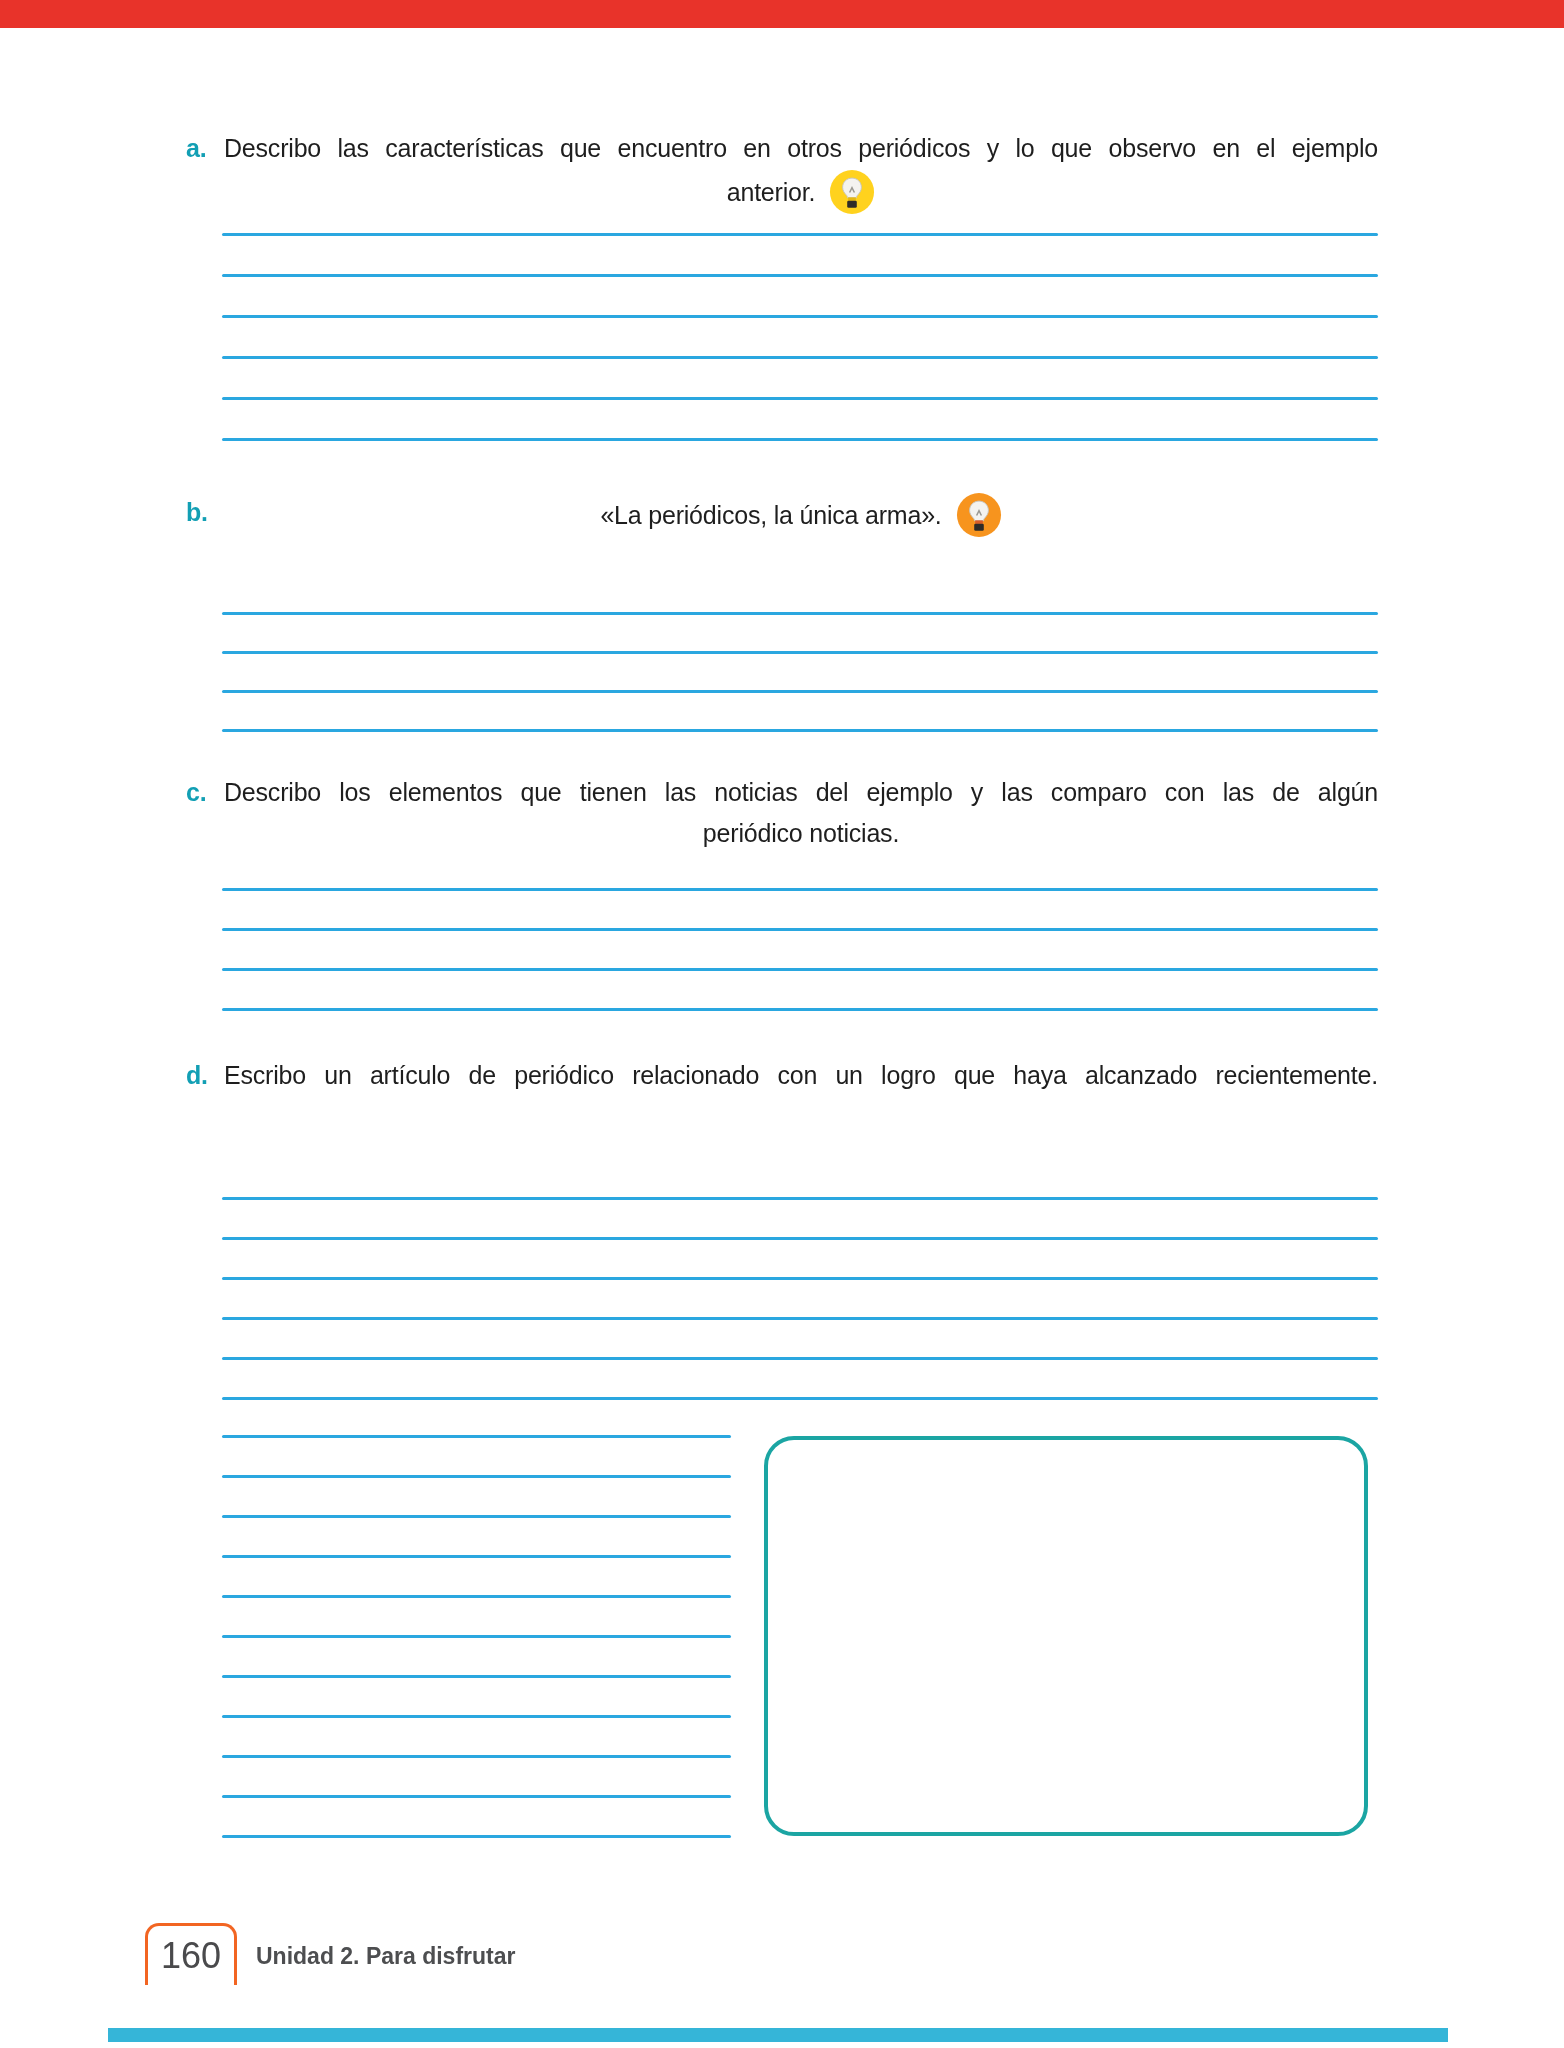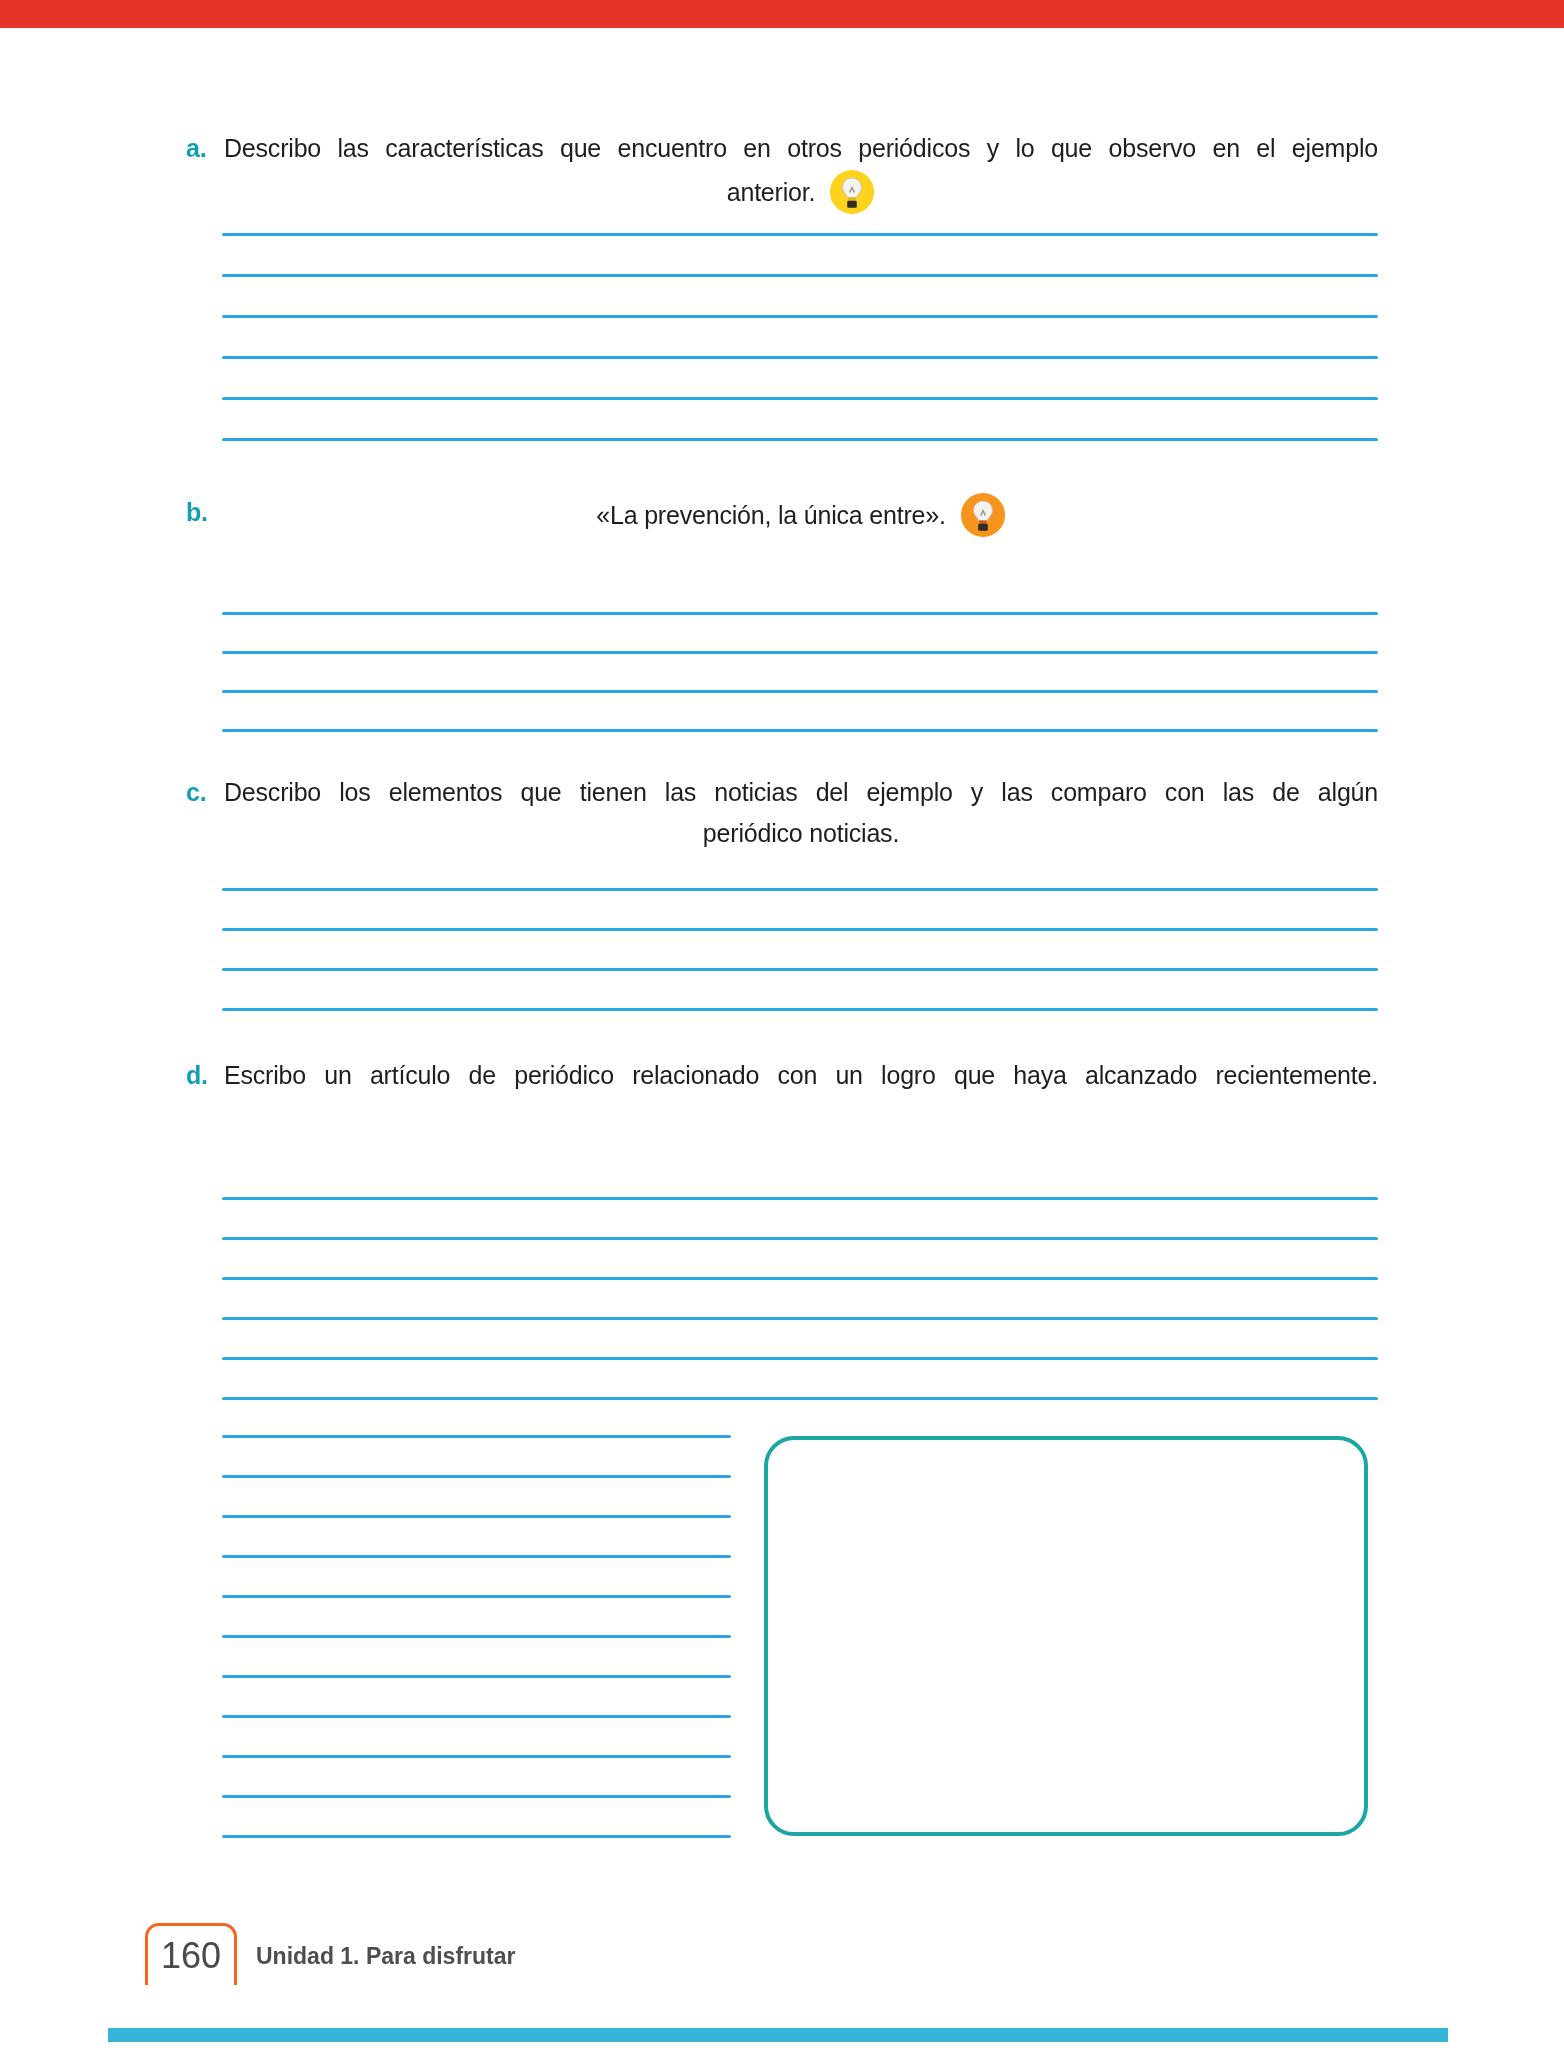--- a/index.html
+++ b/index.html
@@ -83,21 +83,21 @@
       <div class="rule-line" style="top: 82px;"></div>
       <div class="rule-line" style="top: 123px;"></div>
       <div class="rule-line" style="top: 164px;"></div>
       <div class="rule-line" style="top: 205px;"></div>
     </div>
 
   <div class="section" style="top:492px;">
     <div class="letter">b.</div>
     <div class="body">
       <div class="nline">
-        <span>«La prevención, la única entre».</span><svg class="bulb" viewBox="0 0 48 48">
+        <span>«La periódicos, la única arma».</span><svg class="bulb" viewBox="0 0 48 48">
           <circle class="bg-b" cx="24" cy="24" r="23"></circle>
           <path class="glass" d="M24 9.5c-5.6 0-9.8 4.3-9.8 9.6 0 3.5 1.9 5.8 3.3 7.4.9 1 1.7 1.9 1.7 2.9v.6h9.6v-.6c0-1 .8-1.9 1.7-2.9 1.4-1.6 3.3-3.9 3.3-7.4 0-5.3-4.2-9.6-9.8-9.6z"></path>
           <path class="filament" d="M21.5 24.5l2.5-5 2.5 5"></path>
           <rect class="collar-b" x="20" y="29.6" width="8" height="3.6"></rect>
           <rect class="base" x="19" y="33" width="10" height="7.5" rx="1.5"></rect>
         </svg>
       </div>
     </div>
   </div>
   <div class="answer-lines" style="left:222px;top:612px;width:1156px;">
@@ -147,17 +147,17 @@
       <div class="rule-line" style="top: 320px;"></div>
       <div class="rule-line" style="top: 360px;"></div>
       <div class="rule-line" style="top: 400px;"></div>
     </div>
 
   <div class="draw-box"></div>
 
   <div class="footer-tab">
     <span>160</span>
   </div>
-  <div class="footer-label">Unidad 1. Para disfrutar</div>
+  <div class="footer-label">Unidad 2. Para disfrutar</div>
 
   <div class="bottom-bar"></div>
 
 </div>
 
 </body></html>

